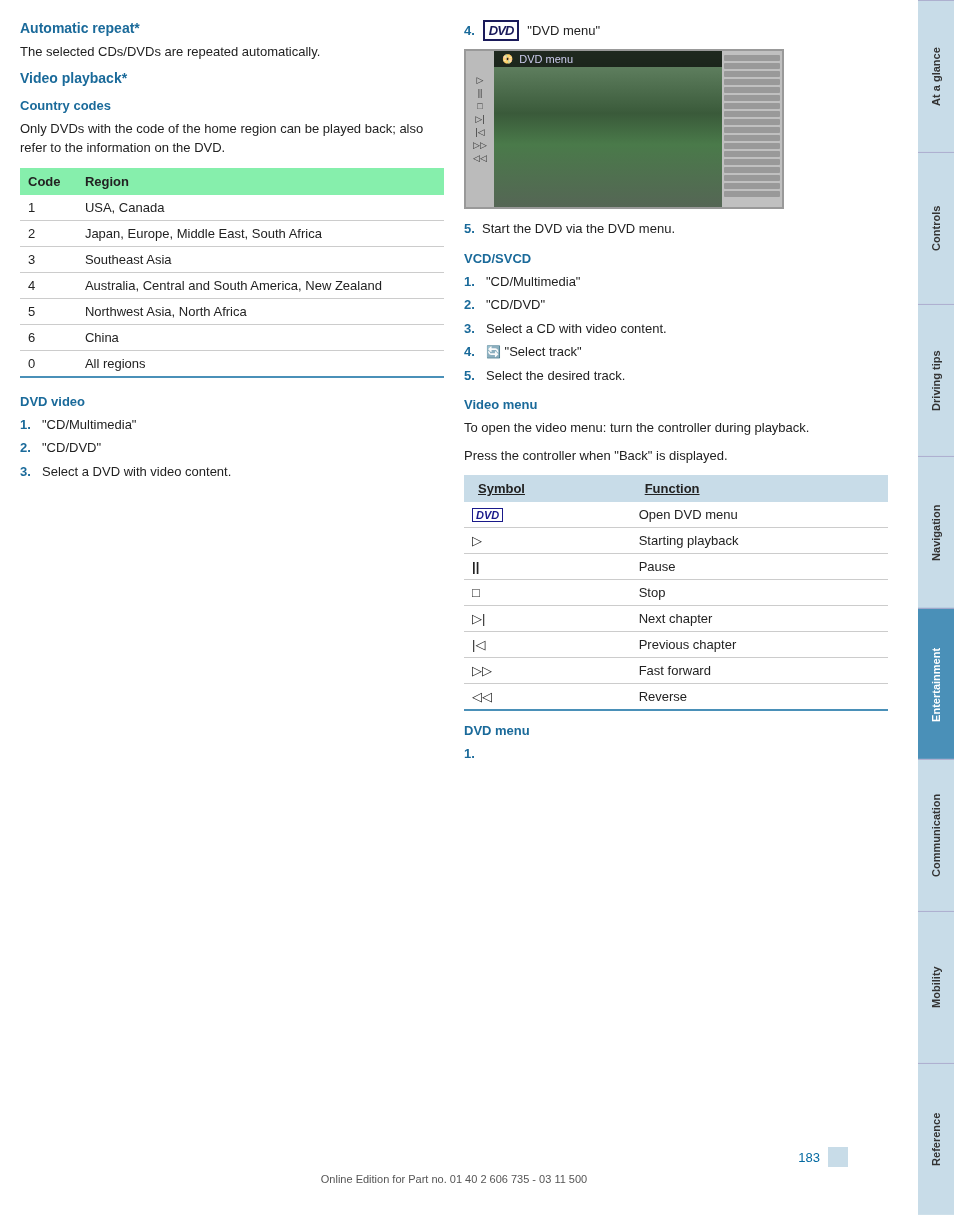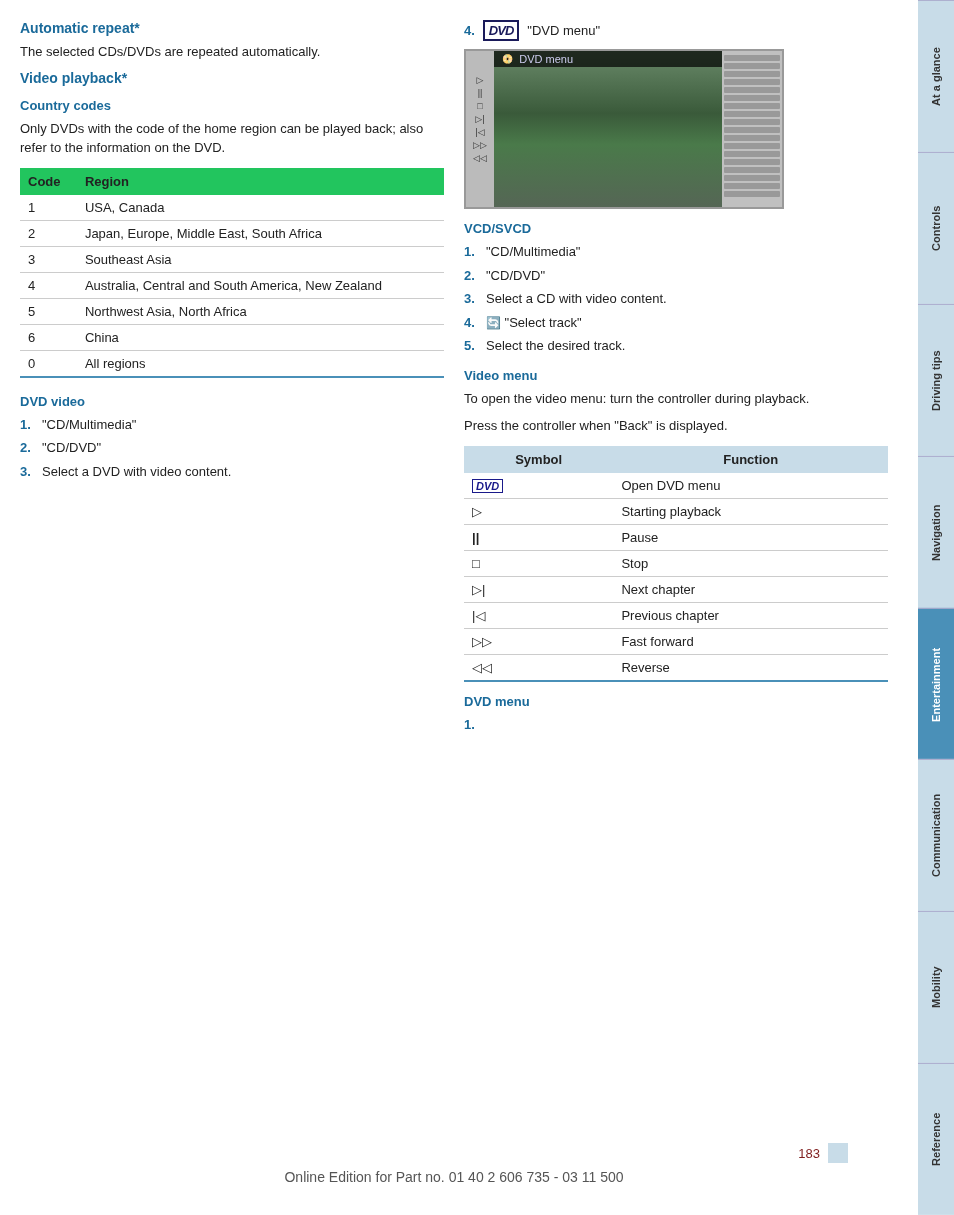--- a/index.html
+++ b/index.html
@@ -107,21 +107,21 @@
     
     .country-table {
       width: 100%;
       border-collapse: collapse;
       margin-top: 10px;
       margin-bottom: 16px;
       font-size: 13px;
     }
 
     .country-table thead tr {
-      background: #22c55e;
+      background: #86efac;
     }
 
     .country-table th {
       padding: 6px 8px;
       text-align: left;
       font-weight: bold;
     }
 
     .country-table td {
       padding: 5px 8px;
@@ -140,23 +140,24 @@
       margin-top: 10px;
       margin-bottom: 12px;
       font-size: 13px;
     }
 
     .symbol-table thead tr {
       background: #c8dce8;
     }
 
     .symbol-table th {
-      padding: 6px 8px;
-      text-align: center;
-      font-weight: bold;
+      padding: 6px 14px;
+      text-align: left;
+      font-weight: bold;
+      text-decoration: underline;
     }
 
     .symbol-table td {
       padding: 5px 8px;
       border-bottom: 1px solid #ccc;
       vertical-align: middle;
     }
 
     .symbol-table tr:last-child td {
       border-bottom: 2px solid #4a90b8;
@@ -266,27 +267,27 @@
     .page-num-area {
       display: flex;
       justify-content: flex-end;
       align-items: center;
       margin-top: 16px;
       padding-right: 40px;
     }
 
     .page-number {
       font-size: 13px;
-      color: #7f1d1d;
+      color: #0369a1;
       margin-right: 8px;
     }
 
     .footer-text {
       text-align: center;
-      font-size: 14px;
+      font-size: 11px;
       color: #555;
       margin-top: 6px;
       padding-bottom: 10px;
     }
     .sym-dvd { font-weight: bold; font-size: 11px; color: #1a1a8a; font-style: italic; border: 1.5px solid #1a1a8a; padding: 0 3px; display: inline-block; }
   </style>
 </head>
 <body>
 
 <div class="page-wrapper">
@@ -411,20 +412,24 @@
               <div class="dvd-right-line"></div>
               <div class="dvd-right-line"></div>
               <div class="dvd-right-line"></div>
               <div class="dvd-right-line"></div>
               <div class="dvd-right-line"></div>
               <div class="dvd-right-line"></div>
             </div>
           </div>
         </div>
 
+        <p>
+          <span style="color:#1a6a9a; font-weight:bold;">5.</span>
+          &nbsp;<span>Start the DVD via the DVD menu.</span>
+        </p>
 
         <div>
           <div class="sub-title">VCD/SVCD</div>
           <ol class="numbered-list" id="vcd-steps">
           <li>
                 <span class="num" style="color:#1a6a9a; font-weight:bold;">1.</span>
                 <span>"CD/Multimedia"</span>
               </li>
               <li>
                 <span class="num" style="color:#1a6a9a; font-weight:bold;">2.</span>

